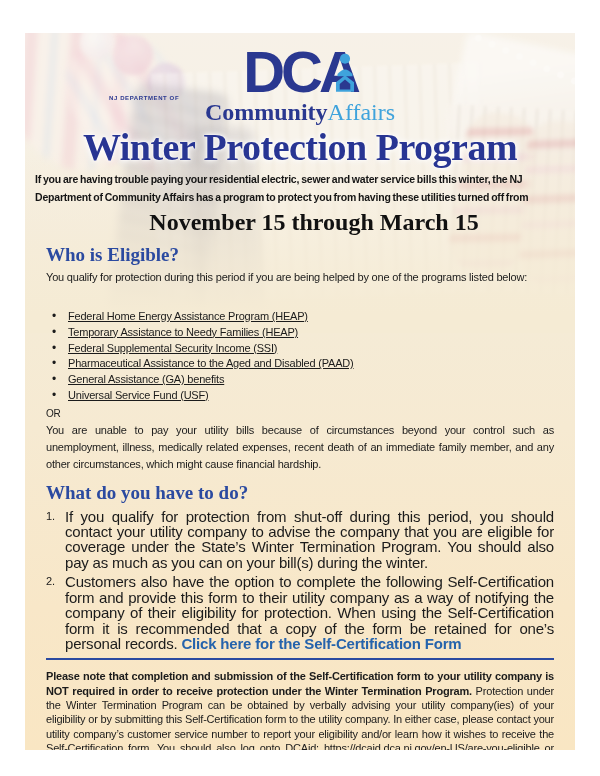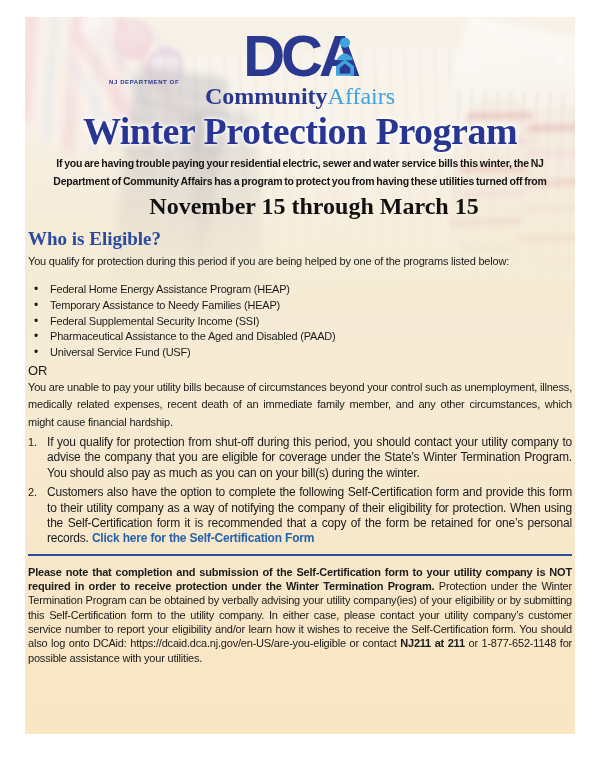--- a/index.html
+++ b/index.html
@@ -6,21 +6,21 @@
   html, body { margin: 0; padding: 0; }
   body {
     width: 600px; height: 776px;
     background: #ffffff;
     font-family: "Liberation Sans", sans-serif;
     color: #1b1b1b;
   }
   .page { position: relative; width: 600px; height: 776px; background: #fff; overflow: hidden; }
 
   .flyer {
-    position: absolute; left: 25px; top: 17px;
+    position: absolute; left: 25px; top: 33px;
     width: 550px; height: 717px;
     background: linear-gradient(180deg, #f7f1e6 0%, #f4ecd9 28%, #f6ead2 55%, #f8e7c8 80%, #f9e6c3 100%);
     overflow: hidden;
   }
 
   
   .banner { position: absolute; left: 0; top: 0; width: 550px; height: 300px; overflow: hidden; }
   .banner > div { position: absolute; }
   .mitten-left-1 {
     left: -18px; top: -30px; width: 135px; height: 170px; border-radius: 45% 45% 48% 48%;
@@ -105,61 +105,61 @@
   .tagline-light { color: #3fa3dc; font-weight: 400; }
 
   .page-title {
     margin: 4px 0 0 0; text-align: center;
     font-family: "Liberation Serif", serif; font-weight: 700;
     font-size: 38px; line-height: 40px; color: #283593; letter-spacing: -.5px;
     text-shadow: 0 0 2px #ffffff, 0 0 5px #ffffff, 0 0 8px rgba(255,255,255,.9);
   }
 
   .intro {
-    margin: 4px auto 0; width: 530px; text-align: center;
+    margin: 4px auto 0; width: 530px; 
     font-size: 10.5px; font-weight: 700; line-height: 17.5px;
     letter-spacing: -.2px; word-spacing: -.8px; color: #151515;
   }
 
   .date-range {
     margin-top: 2px; text-align: center;
     font-family: "Liberation Serif", serif; font-weight: 700;
     font-size: 24px; line-height: 28px; color: #111111; padding-left: 28px;
   }
 
-  .content { padding: 0 3px; }
+  .content { padding: 0 21px; }
 
   h2.section-heading {
     margin: 7px 0 0 0;
     font-family: "Liberation Serif", serif; font-weight: 700;
     font-size: 19px; line-height: 24px; color: #2b4aa0;
   }
   .h2-gap { margin-top: 17px; }
 
   .body-text { font-size: 11px; letter-spacing: -.2px; color: #1b1b1b; }
   .qualify { margin: 3px 0 0 0; line-height: 15px; }
 
-  ul.program-list { list-style: none; margin: 13px 0 0 0; padding: 0; }
+  ul.program-list { list-style: none; margin: 24px 0 0 0; padding: 0; text-decoration: underline; }
   ul.program-list li {
     position: relative; padding-left: 22px; line-height: 15.8px;
     font-size: 11px; letter-spacing: -.2px;
   }
   ul.program-list li::before {
     content: "\2022"; position: absolute; left: 6px; top: 0;
     font-size: 12px; line-height: 15.8px; color: #1b1b1b;
   }
 
-  .or-label { margin: 2px 0 0 0; line-height: 15px; font-size: 13px; }
+  .or-label { margin: 2px 0 0 0; line-height: 15px; font-size: 10px; }
   .justify { text-align: justify; }
   .hardship { margin: 1px 0 0 0; line-height: 17.3px; }
 
   ol.step-list { margin: 4px 0 0 0; padding: 0; list-style: none; }
   .step { display: flex; margin-top: 4px; }
   .step-number { width: 19px; flex: none; font-size: 11px; letter-spacing: -.2px; line-height: 15.4px; }
-  .step-text { flex: 1; font-size: 12px; letter-spacing: -.2px; line-height: 15.4px; }
+  .step-text { flex: 1; font-size: 15px; letter-spacing: -.2px; line-height: 15.4px; }
   .self-cert-link {
     color: #2563ac; font-weight: 700; cursor: pointer;
   }
 
   .divider {
     border: none; border-top: 2px solid #2b4aa0;
     margin: 7px 0 0 0;
   }
 
   .footer-note {
@@ -217,26 +217,28 @@
 
       <div class="content">
         <h2 class="section-heading">Who is Eligible?</h2>
         <p class="body-text qualify">You qualify for protection during this period if you are being helped by one of the programs listed below:</p>
 
         <ul class="program-list">
           <li>Federal Home Energy Assistance Program (HEAP)</li>
           <li>Temporary Assistance to Needy Families (HEAP)</li>
           <li>Federal Supplemental Security Income (SSI)</li>
           <li>Pharmaceutical Assistance to the Aged and Disabled (PAAD)</li>
+          <li>General Assistance (GA) benefits</li>
           <li>Universal Service Fund (USF)</li>
         </ul>
 
         <p class="body-text or-label">OR</p>
         <p class="body-text hardship justify">You are unable to pay your utility bills because of circumstances beyond your control such as unemployment, illness, medically related expenses, recent death of an immediate family member, and any other circumstances, which might cause financial hardship.</p>
 
+        <h2 class="section-heading h2-gap">What do you have to do?</h2>
 
         <ol class="step-list">
           <li class="step">
             <span class="step-number">1.</span>
             <div class="step-text justify">If you qualify for protection from shut-off during this period, you should contact your utility company to advise the company that you are eligible for coverage under the State’s Winter Termination Program. You should also pay as much as you can on your bill(s) during the winter.</div>
           </li>
           <li class="step">
             <span class="step-number">2.</span>
             <div class="step-text justify"><span>Customers also have the option to complete the following Self-Certification form and provide this form to their utility company as a way of notifying the company of their eligibility for protection. When using the Self-Certification form it is recommended that a copy of the form be retained for one’s personal records. </span> <a class="self-cert-link">Click here for the Self-Certification Form</a></div>
           </li>

